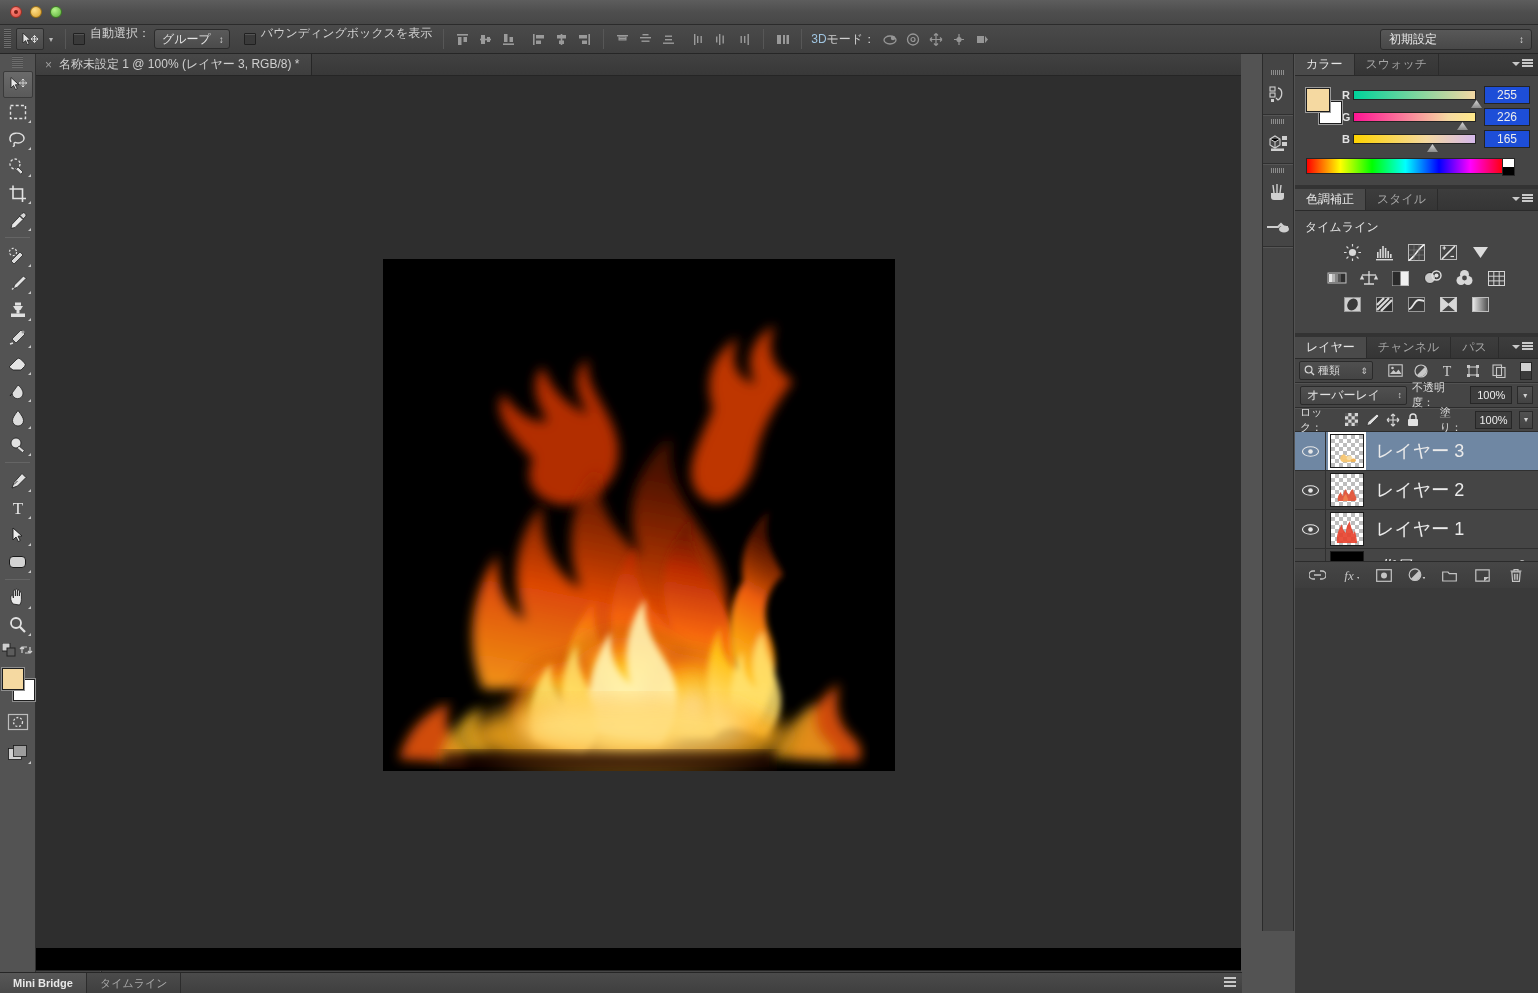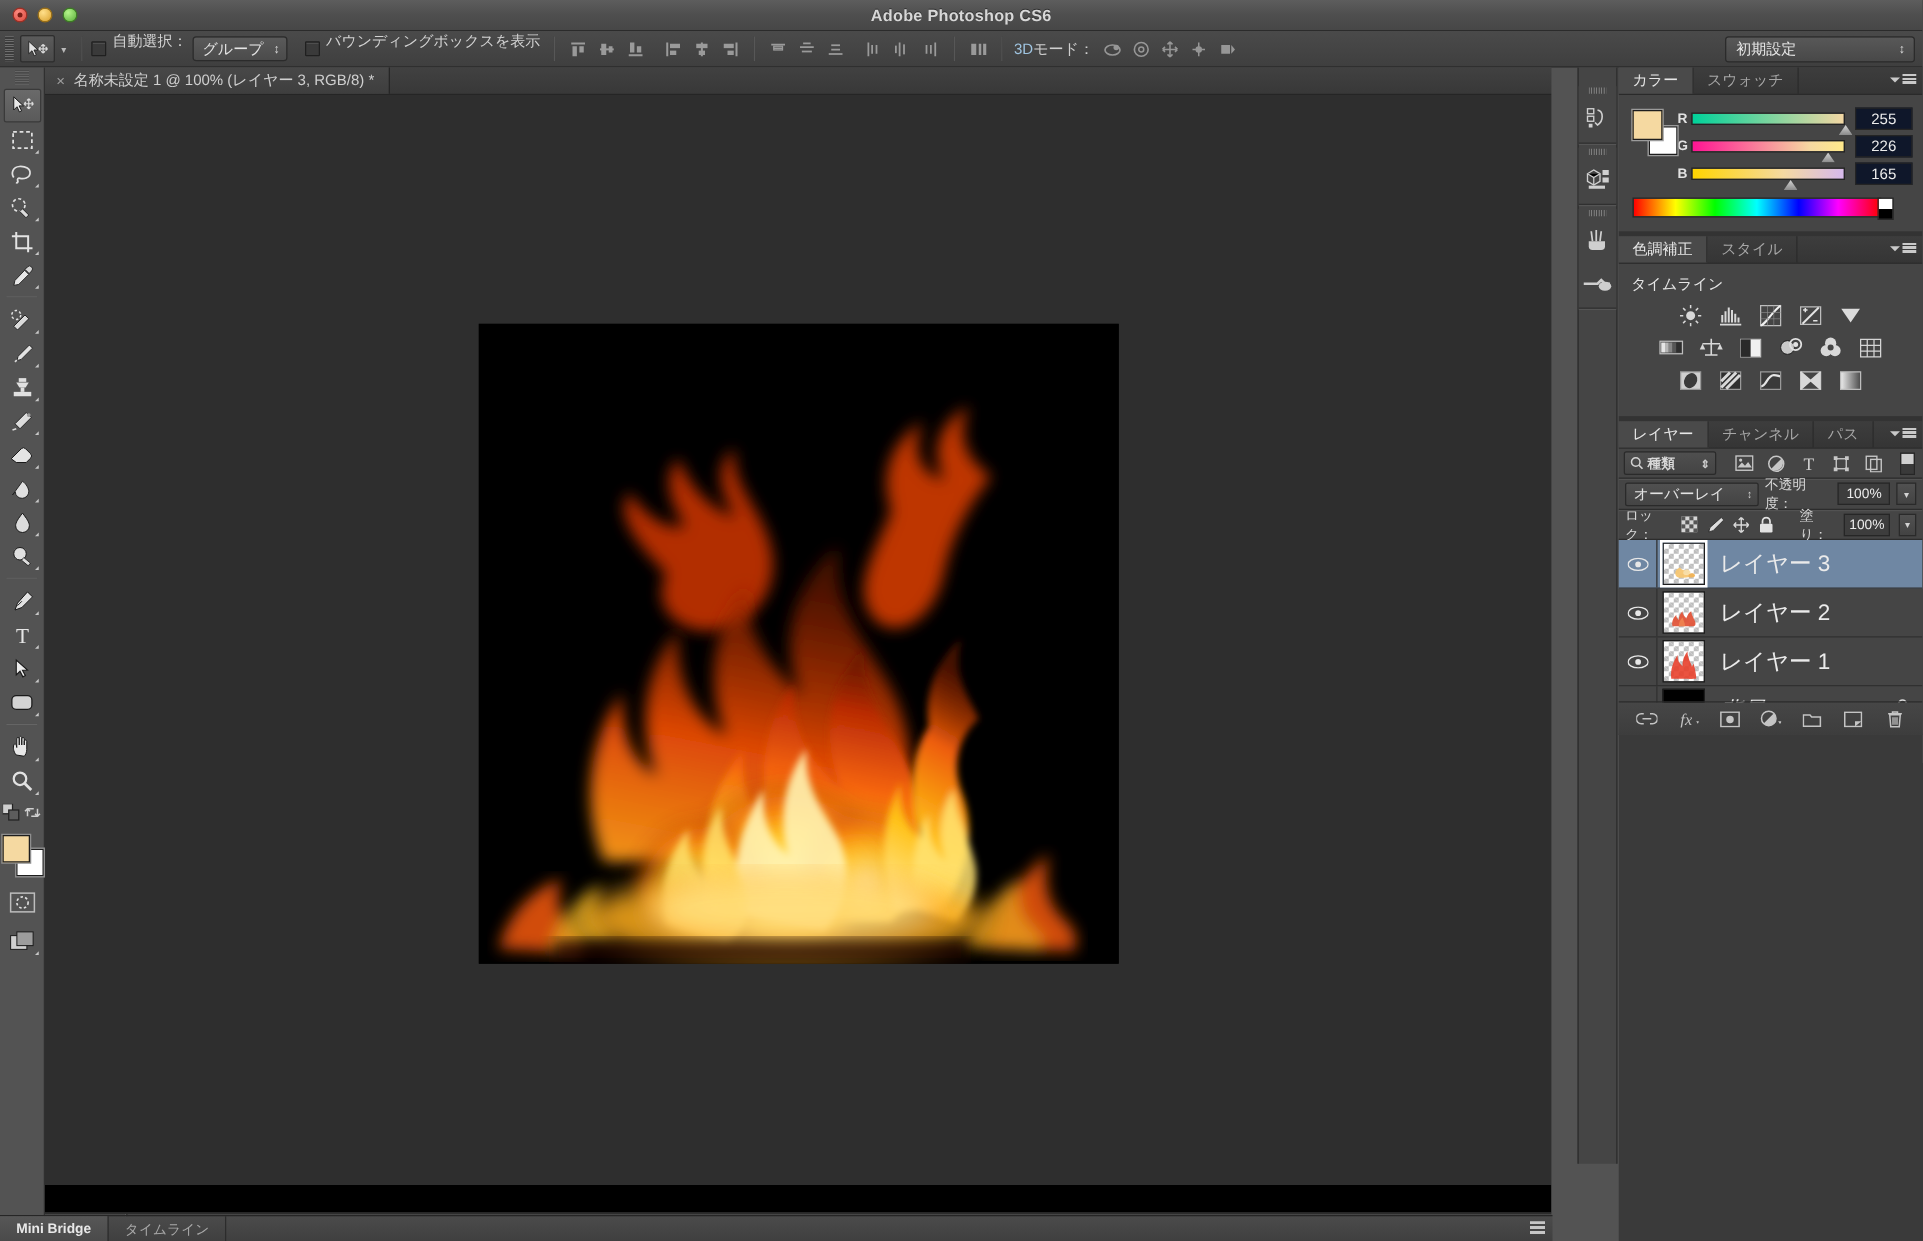--- a/index.html
+++ b/index.html
@@ -179,39 +179,39 @@
   .cp-fg { position: absolute; left: 0; top: 0; width: 24px; height: 24px; background: #f5d9a1;
     border: 1px solid #1d1d1d; box-shadow: 0 0 0 1px #9b9b9b; }
   .cp-bg { position: absolute; left: 13px; top: 13px; width: 23px; height: 23px; background: #fff;
     border: 1px solid #1d1d1d; box-shadow: 0 0 0 1px #9b9b9b; }
   .ch-row { display: flex; align-items: center; height: 22px; margin-left: 44px; }
   .ch-lbl { width: 14px; color: #e2e2e2; font-size: 11px; font-weight: bold; text-align: center; }
   .ch-track { position: relative; width: 123px; height: 10px; border: 1px solid #232323; }
   .ch-thumb { position: absolute; top: 9px; width: 11px; height: 8px;
     background: linear-gradient(to bottom,#d6d6d6,#8a8a8a);
     clip-path: polygon(50% 0, 100% 100%, 0 100%); }
-  .ch-val { width: 46px; height: 18px; margin-left: 8px; background: #0f172a; border: 1px solid #242424;
+  .ch-val { width: 46px; height: 18px; margin-left: 8px; background: #1d4ed8; border: 1px solid #242424;
     color: #ececec; font-size: 12px; display: flex; align-items: center; justify-content: center; }
   .spectrum { margin: 8px 0 0 11px; width: 199px; height: 16px; border: 1px solid #262626;
     background: linear-gradient(to right,#ff0000,#ffff00 17%,#00ff00 33%,#00ffff 50%,#0000ff 67%,#ff00ff 83%,#ff0000 100%); position: relative;}
   .spectrum::after { content:""; position: absolute; right: -11px; top: -1px; width: 11px; height: 16px;
     background: linear-gradient(to bottom,#ffffff 50%, #000000 50%); border: 1px solid #262626; }
 
   
   .adj-body { padding: 6px 0 8px 0; height: 122px; }
   .adj-title { color: #e6e6e6; font-size: 12px; margin: 2px 0 5px 10px; }
   .adj-row { display: flex; justify-content: center; gap: 8px; margin-bottom: 4px; }
   .adj-ic { width: 24px; height: 22px; display: flex; align-items: center; justify-content: center; }
 
   
   .filter-row { display: flex; align-items: center; height: 24px; padding: 0 4px;
     border-bottom: 1px solid #2c2c2c; box-shadow: 0 1px 0 #525252; }
   .filter-sel { height: 19px; width: 74px; display: flex; align-items: center; gap: 3px; padding: 0 4px;
     background: linear-gradient(to bottom,#4f4f4f,#444); border: 1px solid #2a2a2a; border-radius: 2px;
-    color: #d9d9d9; font-size: 11px; font-weight: bold; }
+    color: #d9d9d9; font-size: 11px; }
   .filter-icons { display: flex; gap: 10px; margin-left: 14px; align-items: center; }
   .filt-ic { width: 16px; height: 16px; display: flex; align-items: center; justify-content: center; color: #c5c5c5; }
   .filter-toggle { position: absolute; right: 6px; width: 12px; height: 18px;
     background: linear-gradient(to bottom,#d0d0d0 50%, #3a3a3a 50%); border: 1px solid #262626; }
   .blend-row { display: flex; align-items: center; height: 25px; padding: 0 5px; gap: 5px;
     border-bottom: 1px solid #2c2c2c; box-shadow: 0 1px 0 #525252; }
   .blend-sel { position: relative; width: 110px; height: 19px; padding: 0 16px 0 6px;
     background: linear-gradient(to bottom,#505050,#444); border: 1px solid #2a2a2a; border-radius: 2px;
     color: #e2e2e2; font-size: 12px; display: flex; align-items: center; }
   .blend-sel::after { content:"\2195"; position: absolute; right: 4px; font-size: 9px; color: #ccc; }
@@ -250,21 +250,20 @@
 <body>
 
 <div class="app">
 
   <div class="titlebar">
     <div class="traffic">
       <div class="tl-dot tl-close"></div>
       <div class="tl-dot tl-min"></div>
       <div class="tl-dot tl-max"></div>
     </div>
-    <div class="title-text">Adobe Photoshop CS6</div>
   </div>
 
   <div class="optionsbar">
     <div class="grip"></div>
 
     <div class="ob-tool">
       <svg width="18" height="15" viewBox="0 0 18 15">
         <path d="M2 1 L2 11 L4.6 8.6 L6.4 12.6 L8 11.8 L6.2 8 L9.4 8 Z" fill="#e2e2e2" stroke="#1a1a1a" stroke-width=".7"></path>
         <path d="M13.5 3.5 v7 M10 7 h7 M13.5 3.5 l-1.5 1.5 M13.5 3.5 l1.5 1.5 M13.5 10.5 l-1.5-1.5 M13.5 10.5 l1.5-1.5 M10 7 l1.5-1.5 M10 7 l1.5 1.5 M17 7 l-1.5-1.5 M17 7 l-1.5 1.5" stroke="#d9d9d9" stroke-width="1" fill="none"></path>
       </svg>

